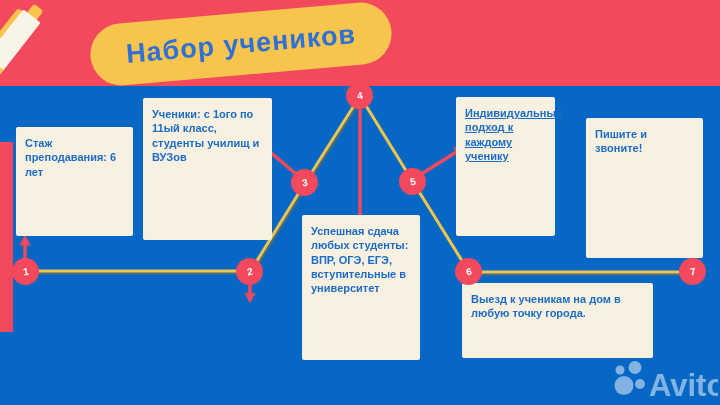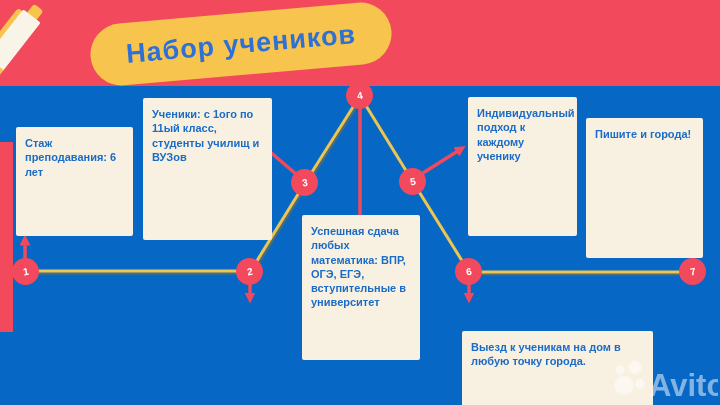--- a/index.html
+++ b/index.html
@@ -23,24 +23,24 @@
   }
 
   .card{
     position:absolute;background:#F8F1E2;border-radius:2px;
     color:#1B6CC6;font-size:11px;font-weight:bold;line-height:1.3;
     padding:9px 9px;box-sizing:border-box;
   }
   .card-stazh{left:16px;top:127px;width:117px;height:109px;}
   .card-ucheniki{left:143px;top:98px;width:129px;height:142px;}
   .card-uspeshnaya{left:302px;top:215px;width:118px;height:145px;}
-  .card-individ{left:468px;top:97px;width:109px;height:139px;}
+  .card-individ{left:456px;top:97px;width:99px;height:139px;text-decoration:underline;}
   .card-pishite{left:586px;top:118px;width:117px;height:140px;}
   .card-predmety{left:66px;top:285px;width:193px;height:73px;}
-  .card-vyezd{left:462px;top:283px;width:191px;height:75px;margin-top:48px;}
+  .card-vyezd{left:462px;top:283px;width:191px;height:75px;}
 
   .overlay{position:absolute;left:0;top:0;width:720px;height:405px;pointer-events:none;}
 
   .node{
     position:absolute;width:27px;height:27px;border-radius:50%;
     background:#F2495D;display:flex;align-items:center;justify-content:center;
   }
   .node span{color:#FFFFFF;font-size:10px;font-weight:bold;transform:rotate(-10deg);}
   .node-1{left:12px;top:258px;}
   .node-2{left:236px;top:258px;}
@@ -97,27 +97,27 @@
     </g>
   </svg>
 
   <div class="card card-stazh">
     <span>Стаж преподавания: 6 лет</span>
   </div>
   <div class="card card-ucheniki">
     <span>Ученики: с 1ого по 11ый класс, студенты училищ и ВУЗов</span>
   </div>
   <div class="card card-uspeshnaya">
-    <span>Успешная сдача любых математика: ВПР, ОГЭ, ЕГЭ, вступительные в университет</span>
+    <span>Успешная сдача любых студенты: ВПР, ОГЭ, ЕГЭ, вступительные в университет</span>
   </div>
   <div class="card card-individ">
     <span>Индивидуальный подход к каждому ученику</span>
   </div>
   <div class="card card-pishite">
-    <span>Пишите и города!</span>
+    <span>Пишите и звоните!</span>
   </div>
   <div class="card card-vyezd">
     <span>Выезд к ученикам на дом в любую точку города.</span>
   </div>
 
   <div class="node node-1">
       <span>1</span>
     </div>
   <div class="node node-2">
       <span>2</span>

